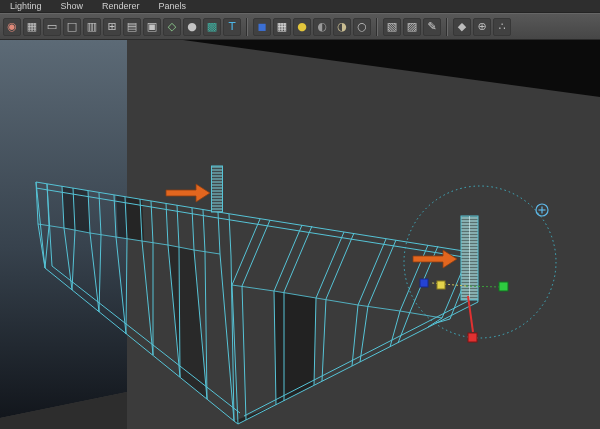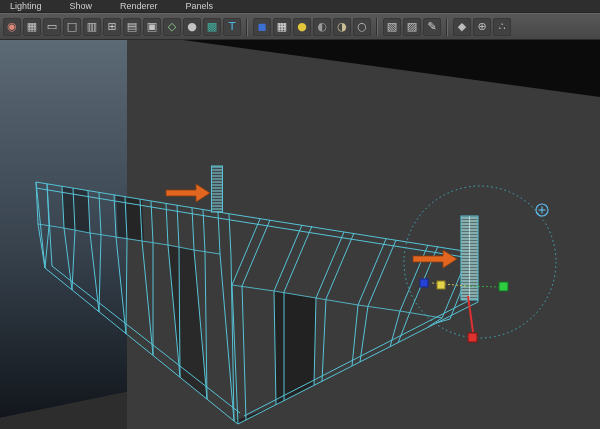--- a/index.html
+++ b/index.html
@@ -5,21 +5,21 @@
   html,body{margin:0;padding:0;background:#222;}
   .app{
     position:relative;width:600px;height:429px;overflow:hidden;
     font-family:"Liberation Sans","DejaVu Sans",sans-serif;
     background:#3b3b3b;user-select:none;
   }
   
   .menubar{
     position:absolute;left:0;top:0;width:600px;height:13px;
     background:#2e2e2e;border-bottom:1px solid #242424;
-    display:flex;align-items:center;gap:16px;padding-left:4px;box-sizing:border-box;
+    display:flex;align-items:center;gap:7px;padding-left:4px;box-sizing:border-box;
     font-size:9px;color:#cfcfcf;
   }
   .menu-item{padding:0 6px;line-height:13px;white-space:nowrap;cursor:default;}
   
   .toolbar{
     position:absolute;left:0;top:13px;width:600px;height:27px;
     background:linear-gradient(#585858,#464646);
     border-top:1px solid #666;border-bottom:1px solid #2a2a2a;
     display:flex;align-items:center;gap:2px;padding-left:3px;box-sizing:border-box;
   }

